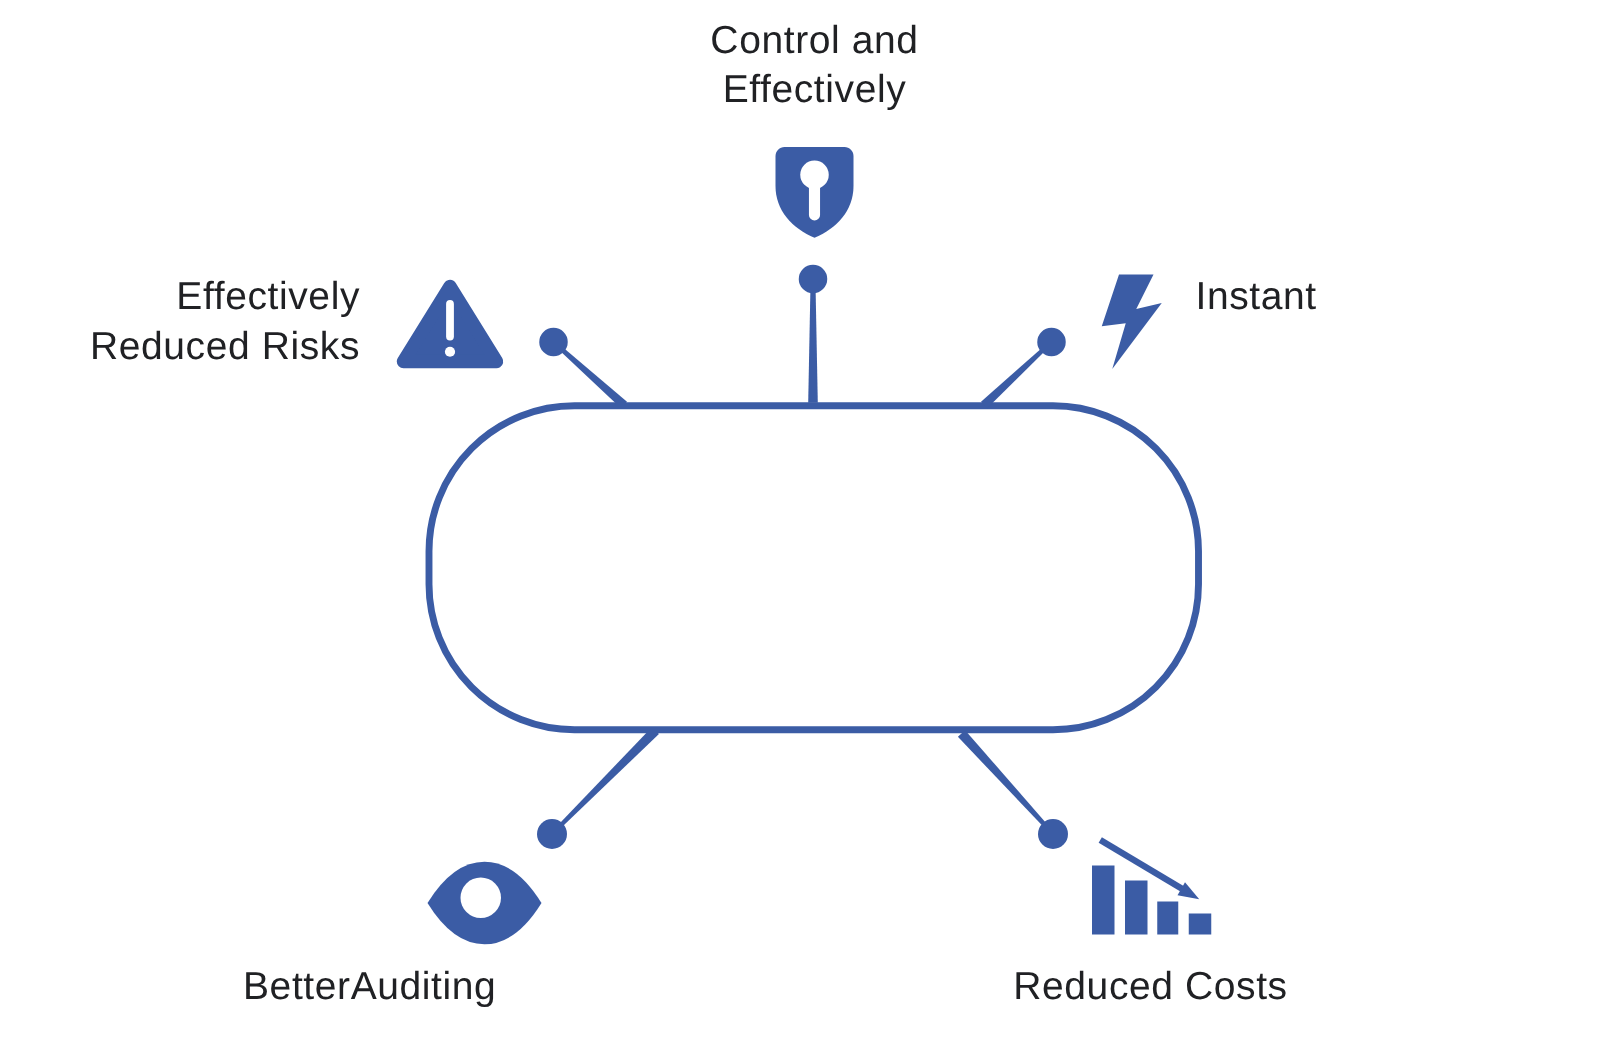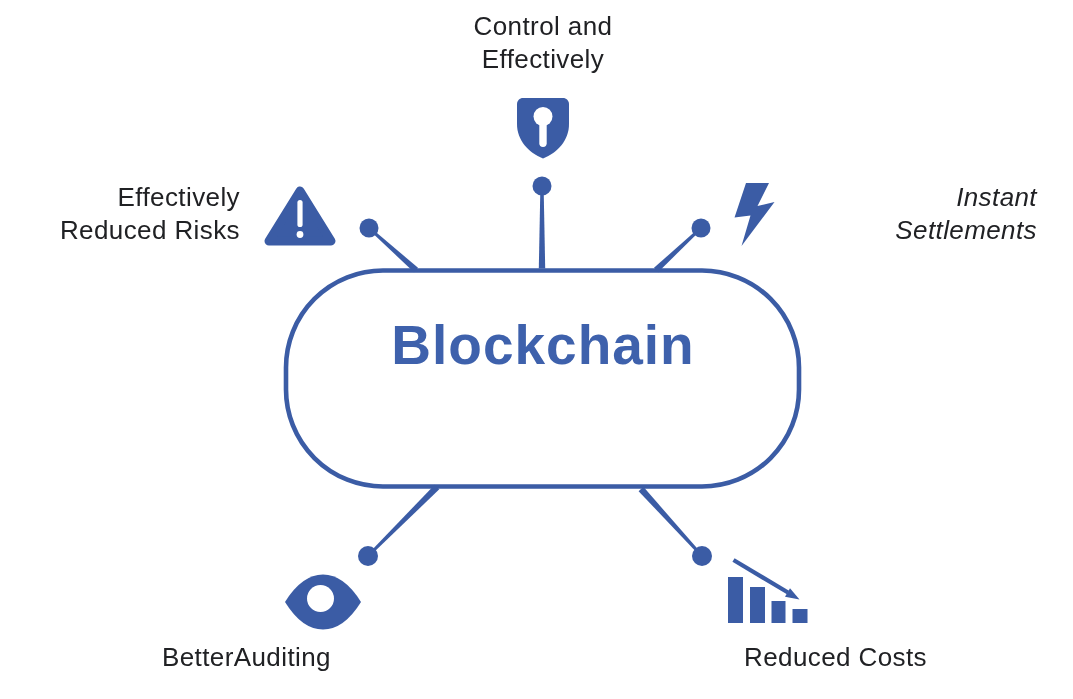--- a/index.html
+++ b/index.html
@@ -29,23 +29,23 @@
   .label {
     position: absolute;
     font-size: 26px;
     line-height: 33px;
     letter-spacing: 0.4px;
     color: var(--label-text);
   }
   .label span { display: block; }
   .label-top     { left: 383px; top: 10px;  width: 320px; text-align: center; }
   .label-ul      { left: 18px;  top: 181px; width: 222px; text-align: right;  }
-  .label-ur      { left: 797px; top: 181px; width: 240px; text-align: right; font-style: italic;   }
+  .label-ur      { left: 797px; top: 181px; width: 240px; text-align: left;   }
   .label-ll      { left: 162px; top: 641px; width: 320px; text-align: left; }
-  .label-lr      { left: 607px; top: 641px; width: 320px; text-align: right; }
+  .label-lr      { left: 607px; top: 641px; width: 320px; text-align: center; }
   .center-title {
     position: absolute;
     left: 293px; top: 311px; width: 500px;
     text-align: center;
     font-weight: bold;
     font-size: 55px;
     line-height: 68px;
     letter-spacing: 1px;
     color: var(--title-text);
   }
@@ -99,36 +99,34 @@
       <rect x="728" y="577" width="15" height="46" class="accent-fill"></rect>
       <rect x="750" y="587" width="15" height="36" class="accent-fill"></rect>
       <rect x="771.5" y="601" width="14" height="22" class="accent-fill"></rect>
       <rect x="792.5" y="609" width="15" height="14" class="accent-fill"></rect>
       <line x1="733.5" y1="560" x2="788" y2="592.5" class="accent-stroke" stroke-width="4.2"></line>
       <polygon points="799.5,599.5 785,596.8 790,588.2" class="accent-fill"></polygon>
     </g>
   </svg>
 
   <div class="center-title">
-    <span>Blockchain</span>
   </div>
 
   <div class="label label-top">
     <span>Control and</span>
     <span>Effectively</span>
   </div>
 
   <div class="label label-ul">
     <span>Effectively</span>
     <span>Reduced Risks</span>
   </div>
 
   <div class="label label-ur">
     <span>Instant</span>
-    <span>Settlements</span>
   </div>
 
   <div class="label label-ll">
     <span>BetterAuditing</span>
   </div>
 
   <div class="label label-lr">
     <span>Reduced Costs</span>
   </div>
 

